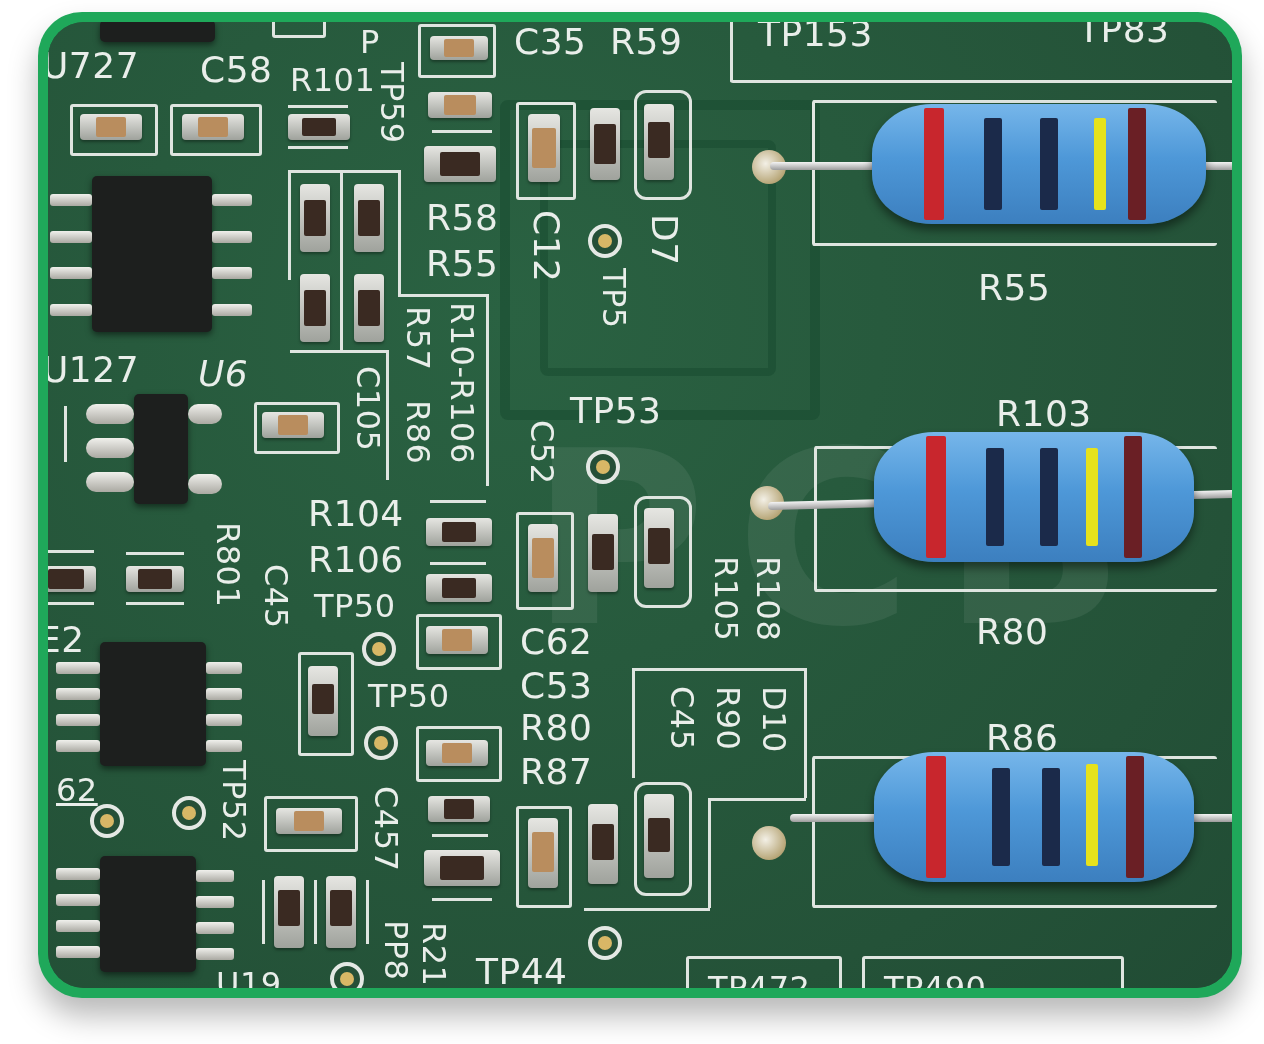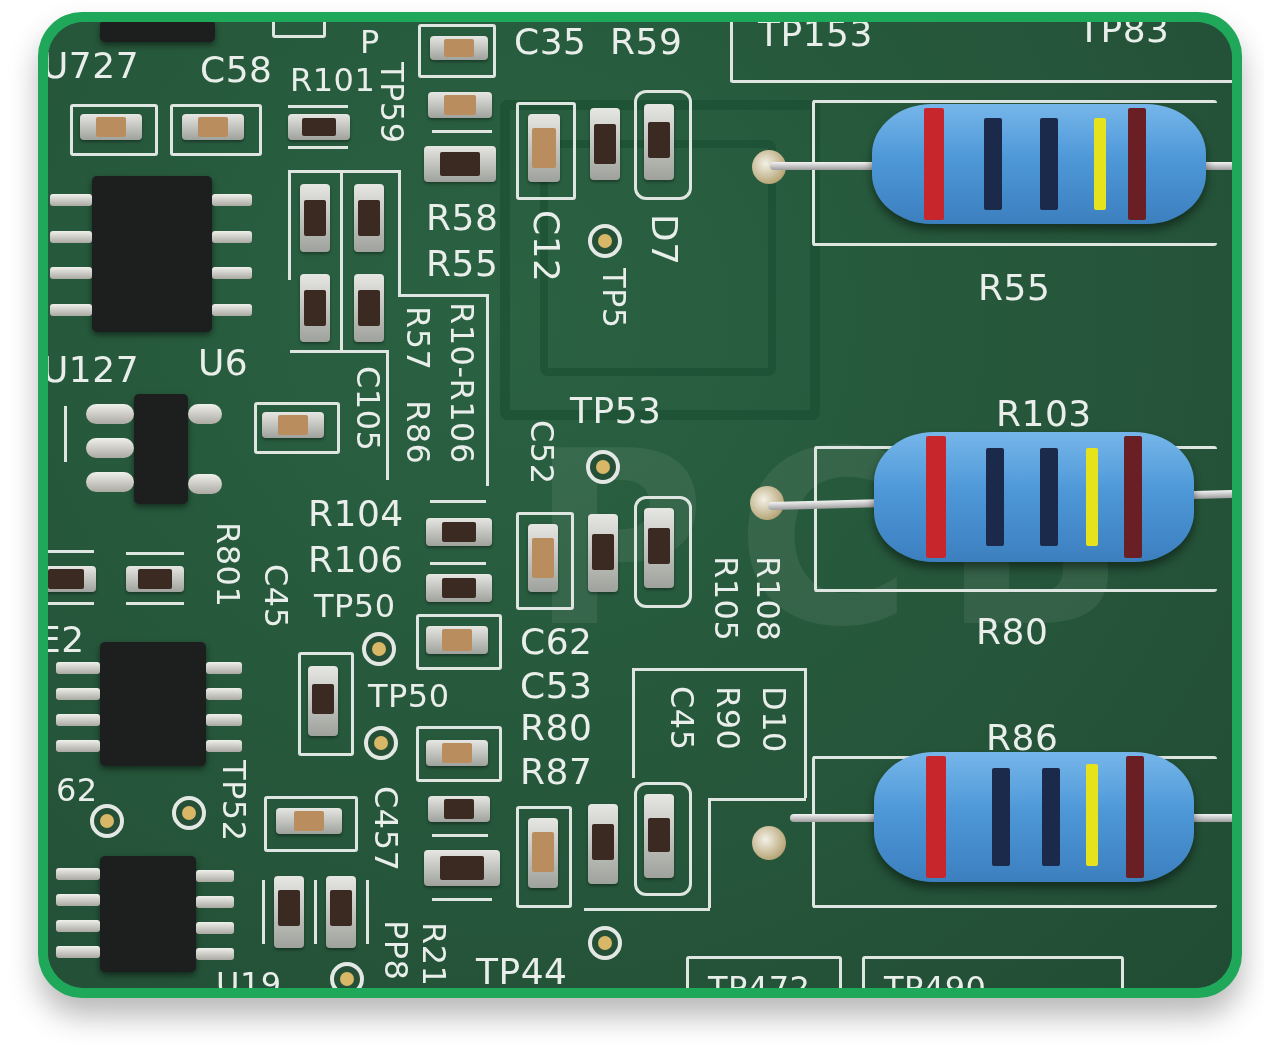--- a/index.html
+++ b/index.html
@@ -138,21 +138,21 @@
         <div class="body" style="left:4px;top:16px;width:22px;height:36px;"></div>
       </div>
   <div class="smd res" style="left:300px;top:274px;width:30px;height:68px;">
         <div class="body" style="left:4px;top:16px;width:22px;height:36px;"></div>
       </div>
   <div class="smd res" style="left:354px;top:274px;width:30px;height:68px;">
         <div class="body" style="left:4px;top:16px;width:22px;height:36px;"></div>
       </div>
 
   <div class="lbl" style="left:42px;top:352px;">U127</div>
-  <div class="lbl" style="left:198px;top:345px;">U6</div>
+  <div class="lbl" style="left:198px;top:356px;font-style:italic;">U6</div>
   <div class="lbl sm rot" style="left:434px;top:306px;">R57</div>
   <div class="lbl sm rot" style="left:478px;top:302px;">R10-R106</div>
   <div class="lbl sm rot" style="left:384px;top:366px;">C105</div>
   <div class="lbl sm rot" style="left:434px;top:400px;">R86</div>
 
   <div class="line" style="left:64px;top:406px;width:3px;height:56px;"></div>
   <div class="ic" style="left:134px;top:394px;width:54px;height:110px;"></div>
   <div class="pin" style="left:86px;top:404px;width:48px;height:20px;border-radius:10px;"></div>
   <div class="pin" style="left:86px;top:438px;width:48px;height:20px;border-radius:10px;"></div>
   <div class="pin" style="left:86px;top:472px;width:48px;height:20px;border-radius:10px;"></div>
@@ -275,21 +275,21 @@
         <div class="body" style="left:4px;top:14px;width:22px;height:40px;"></div>
       </div>
   <div class="smd res" style="left:588px;top:804px;width:30px;height:80px;">
         <div class="body" style="left:4px;top:20px;width:22px;height:36px;"></div>
       </div>
   <div class="outline round" style="left:634px;top:782px;width:52px;height:108px;"></div>
   <div class="smd res" style="left:644px;top:794px;width:30px;height:84px;">
         <div class="body" style="left:4px;top:24px;width:22px;height:34px;"></div>
       </div>
 
-  <div class="lbl sm" style="left:56px;top:774px;">62</div>
+  <div class="lbl sm" style="left:56px;top:774px;text-decoration:underline;">62</div>
   <div class="tp" style="left:90px;top:804px;"></div>
   <div class="tp" style="left:172px;top:796px;"></div>
   <div class="lbl sm rot" style="left:250px;top:760px;">TP52</div>
   <div class="outline" style="left:264px;top:796px;width:88px;height:50px;"></div>
   <div class="smd cap" style="left:276px;top:808px;width:66px;height:26px;">
         <div class="body" style="left:18px;top:3px;width:30px;height:20px;"></div>
       </div>
   <div class="lbl sm rot" style="left:402px;top:786px;">C457</div>
 
   <div class="ic" style="left:100px;top:856px;width:96px;height:116px;"></div>

